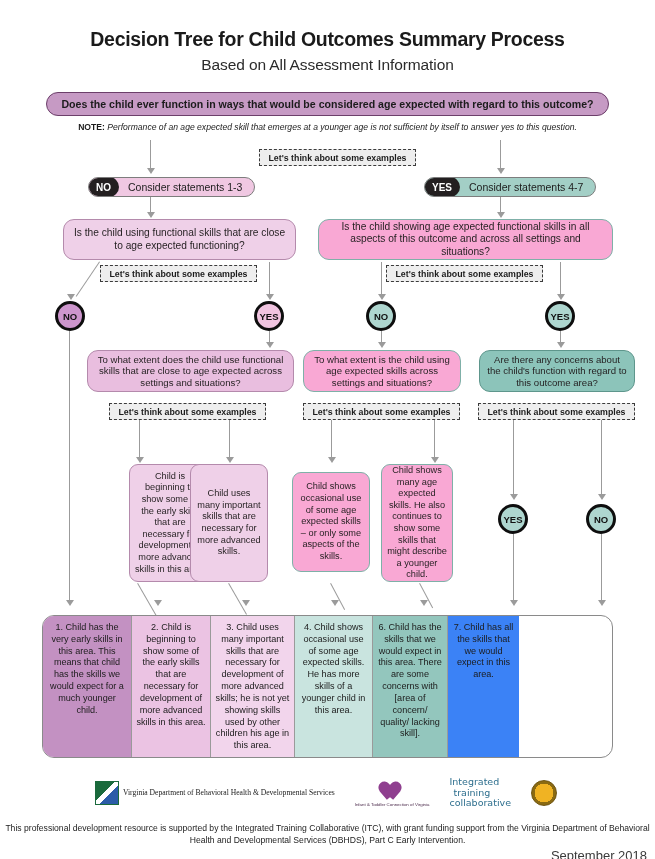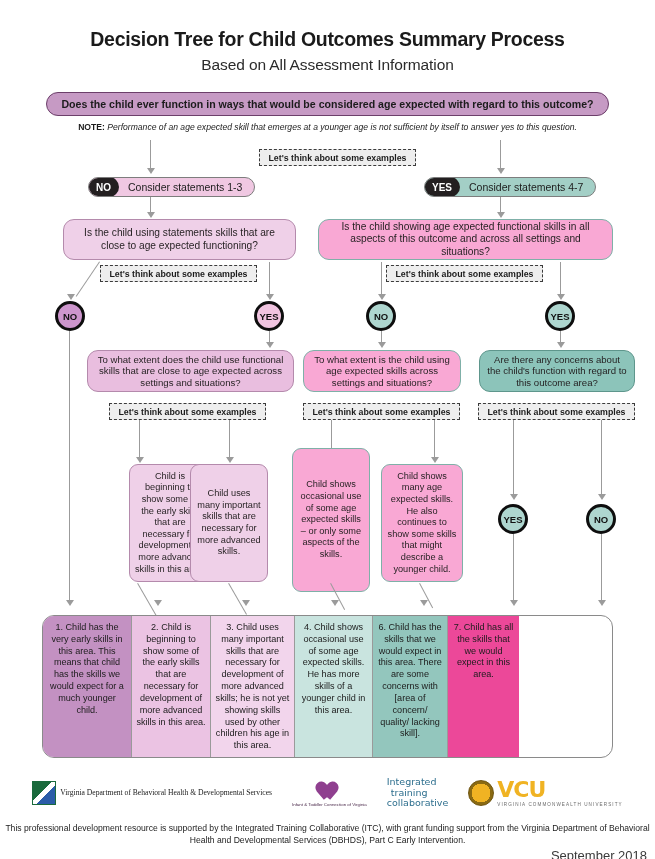--- a/index.html
+++ b/index.html
@@ -138,21 +138,21 @@
     padding: 6px 4px 0 4px;
     color: #1c1c1c;
   }
   #strip .cell:last-child { border-right: none; }
   .s1 { background: #c391c2; }
   .s2 { background: #ebc3e3; }
   .s3 { background: #f2d5ec; }
   .s4 { background: #c9e4df; }
   .s5 { background: #c9e4df; }
   .s6 { background: #93c6bd; }
-  .s7 { background: #ec4899; }
+  .s7 { background: #3b82f6; }
 
   
   #logos {
     position: absolute; left: 0; top: 772px; width: 655px; height: 42px;
     display: flex; align-items: center; justify-content: center; gap: 20px;
   }
   .logo { display: flex; align-items: center; }
   .dbhds-mark {
     width: 24px; height: 24px;
     background:
@@ -220,21 +220,21 @@
   <span class="tag">YES</span>
   <span class="txt">Consider statements 4-7</span>
 </div>
 
 <div class="vline" style="left:150px; top:197px; height:17px;"></div>
 <div class="arrow" style="left:147px; top:212px;"></div>
 <div class="vline" style="left:500px; top:197px; height:17px;"></div>
 <div class="arrow" style="left:497px; top:212px;"></div>
 
 <div class="node qbox q-pinklite" style="left:63px; top:219px; width:233px; height:41px;">
-  <span>Is the child using statements skills that are close to age expected functioning?</span>
+  <span>Is the child using functional skills that are close to age expected functioning?</span>
 </div>
 <div class="node qbox q-tealmid" style="left:318px; top:219px; width:295px; height:41px;">
   <span>Is the child showing age expected functional skills in all aspects of this outcome and across all settings and situations?</span>
 </div>
 
 <div class="example" style="left:100px; top:265px; width:157px; height:17px;">
   <span>Let's think about some examples</span>
 </div>
 <div class="example" style="left:386px; top:265px; width:157px; height:17px;">
   <span>Let's think about some examples</span>
@@ -305,24 +305,24 @@
 <div class="arrow" style="left:510px; top:494px;"></div>
 <div class="vline" style="left:601px; top:420px; height:77px;"></div>
 <div class="arrow" style="left:598px; top:494px;"></div>
 
 <div class="node desc q-pinklite" style="left:98px; top:464px; width:82px; height:118px;margin-left:31px;">
   <span>Child is beginning to show some of the early skills that are necessary for development of more advanced skills in this area.</span>
 </div>
 <div class="node desc q-pinklite" style="left:190px; top:464px; width:78px; height:118px;">
   <span>Child uses many important skills that are necessary for more advanced skills.</span>
 </div>
-<div class="node desc q-tealmid" style="left:292px; top:448px; width:78px; height:144px;">
+<div class="node desc q-tealmid" style="left:292px; top:472px; width:78px; height:100px;">
   <span>Child shows occasional use of some age expected skills – or only some aspects of the skills.</span>
 </div>
-<div class="node desc q-tealmid" style="left:381px; top:464px; width:82px; height:118px;">
+<div class="node desc q-tealmid" style="left:381px; top:464px; width:72px; height:118px;">
   <span>Child shows many age expected skills. He also continues to show some skills that might describe a younger child.</span>
 </div>
 
 <div class="circ tealc" style="left:498px; top:504px;">
   <span>YES</span>
 </div>
 <div class="circ tealc" style="left:586px; top:504px;">
   <span>NO</span>
 </div>
 
@@ -369,21 +369,17 @@
     <div class="itc-heart"></div>
     <div class="itc-cap">Infant &amp; Toddler Connection of Virginia</div>
   </div>
   <div class="logo" style="flex-direction:column; align-items:flex-start;">
     <div class="itc-word">Integrated</div>
     <div class="itc-word" style="margin-left:4px;">training</div>
     <div class="itc-word">collaborative</div>
   </div>
   <div class="logo">
     <div class="vcu-seal"></div>
-    <div style="display:flex; flex-direction:column;">
-      <div class="vcu-letters">VCU</div>
-      <div class="vcu-sub">VIRGINIA COMMONWEALTH UNIVERSITY</div>
-    </div>
   </div>
 </div>
 
 <div id="credit">This professional development resource is supported by the Integrated Training Collaborative (ITC), with grant funding support from the Virginia Department of Behavioral Health and Developmental Services (DBHDS), Part C Early Intervention.</div>
 <div id="date">September 2018</div>
 
 </body></html>

